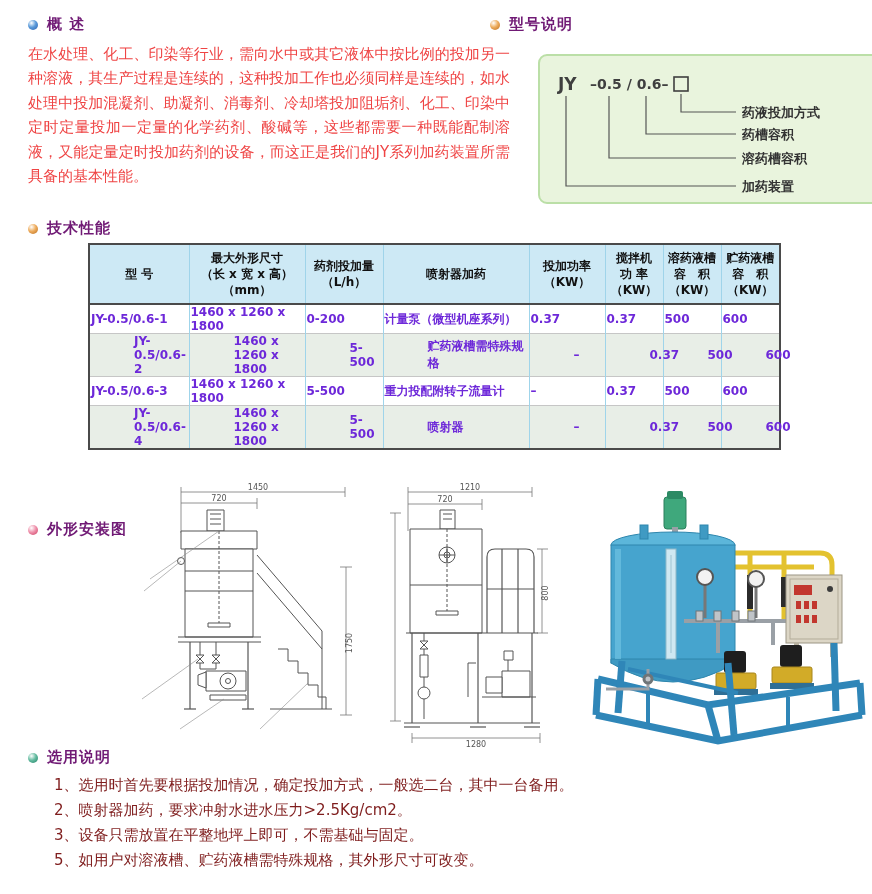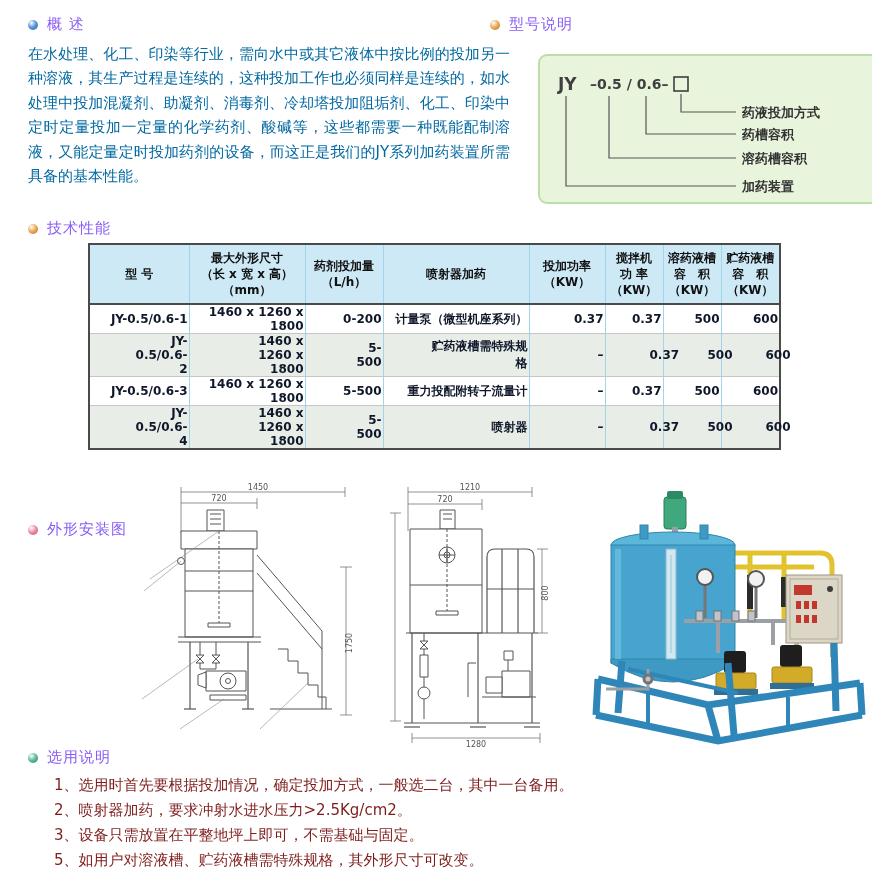--- a/index.html
+++ b/index.html
@@ -1,48 +1,48 @@
 <!DOCTYPE html>
 <html><head>
 <meta charset="utf-8">
 <style>
   html,body{margin:0;padding:0;}
   body{
     width:872px;height:894px;position:relative;background:#ffffff;
     font-family:"DejaVu Sans","Liberation Sans",sans-serif;
     color:#1c1c1c;overflow:hidden;
   }
-  .section-head{display:flex;align-items:center;font-size:15px;font-weight:normal;color:#8b5cf6;letter-spacing:1px;}
+  .section-head{display:flex;align-items:center;font-size:15px;font-weight:bold;color:#701a75;letter-spacing:1px;}
   .bullet{width:10px;height:10px;border-radius:50%;display:inline-block;margin-right:9px;flex:0 0 auto;}
   .b-blue  {background:radial-gradient(circle at 35% 30%, #ffffff 0%, #5a9ada 45%, #2b5fae 100%);}
   .b-orange{background:radial-gradient(circle at 35% 30%, #ffffff 0%, #eead5e 45%, #b96c1d 100%);}
   .b-pink  {background:radial-gradient(circle at 35% 30%, #ffffff 0%, #ef93ad 45%, #cc3a5e 100%);}
   .b-teal  {background:radial-gradient(circle at 35% 30%, #ffffff 0%, #66bda2 45%, #1d7f63 100%);}
 
   #overview{position:absolute;left:28px;top:15px;width:482px;}
-  #overview .body-text{margin-top:8px;font-size:15px;line-height:24.4px;text-align:justify;color:#0369a1;}
+  #overview .body-text{margin-top:8px;font-size:15px;line-height:24.4px;text-align:justify;color:#ef4444;}
 
   #model{position:absolute;left:490px;top:15px;}
   #model .green-box{
     margin-left:48px;margin-top:20px;width:369px;height:150px;
     background:#e9f4dd;border:2px solid #bbdfa7;border-radius:9px;box-sizing:border-box;
   }
 
   #performance{position:absolute;left:28px;top:219px;}
   #perf-table{
     position:absolute;left:60px;top:24px;width:691px;
     border-collapse:collapse;border:2px solid #4a4a4a;table-layout:fixed;
   }
   #perf-table th{
     background:#cde9f5;font-size:12px;font-weight:bold;color:#111;
     white-space:pre-line;padding:5px 1px;line-height:16px;
     border-left:1px solid #9fd4ea;border-bottom:2px solid #4a4a4a;
   }
   #perf-table td{
-    font-size:12px;font-weight:bold;color:#0f172a;text-align:right;height:28px;
+    font-size:12px;font-weight:bold;color:#6d28d9;text-align:left;height:28px;
     border-left:1px solid #9fd4ea;border-top:1px solid #c6c6c6;padding:0 1px;
   }
   #perf-table tr.alt td{background:#e8eee7;padding-left:44px;}
   #perf-table th:first-child,#perf-table td:first-child{border-left:none;}
 
   #installation{position:absolute;left:28px;top:472px;margin-top:48px;}
   .drawing{position:absolute;}
   .dwg line,.dwg polyline,.dwg rect,.dwg path,.dwg circle,.dwg ellipse{vector-effect:non-scaling-stroke;}
 
   #selection{position:absolute;left:28px;top:748px;}

